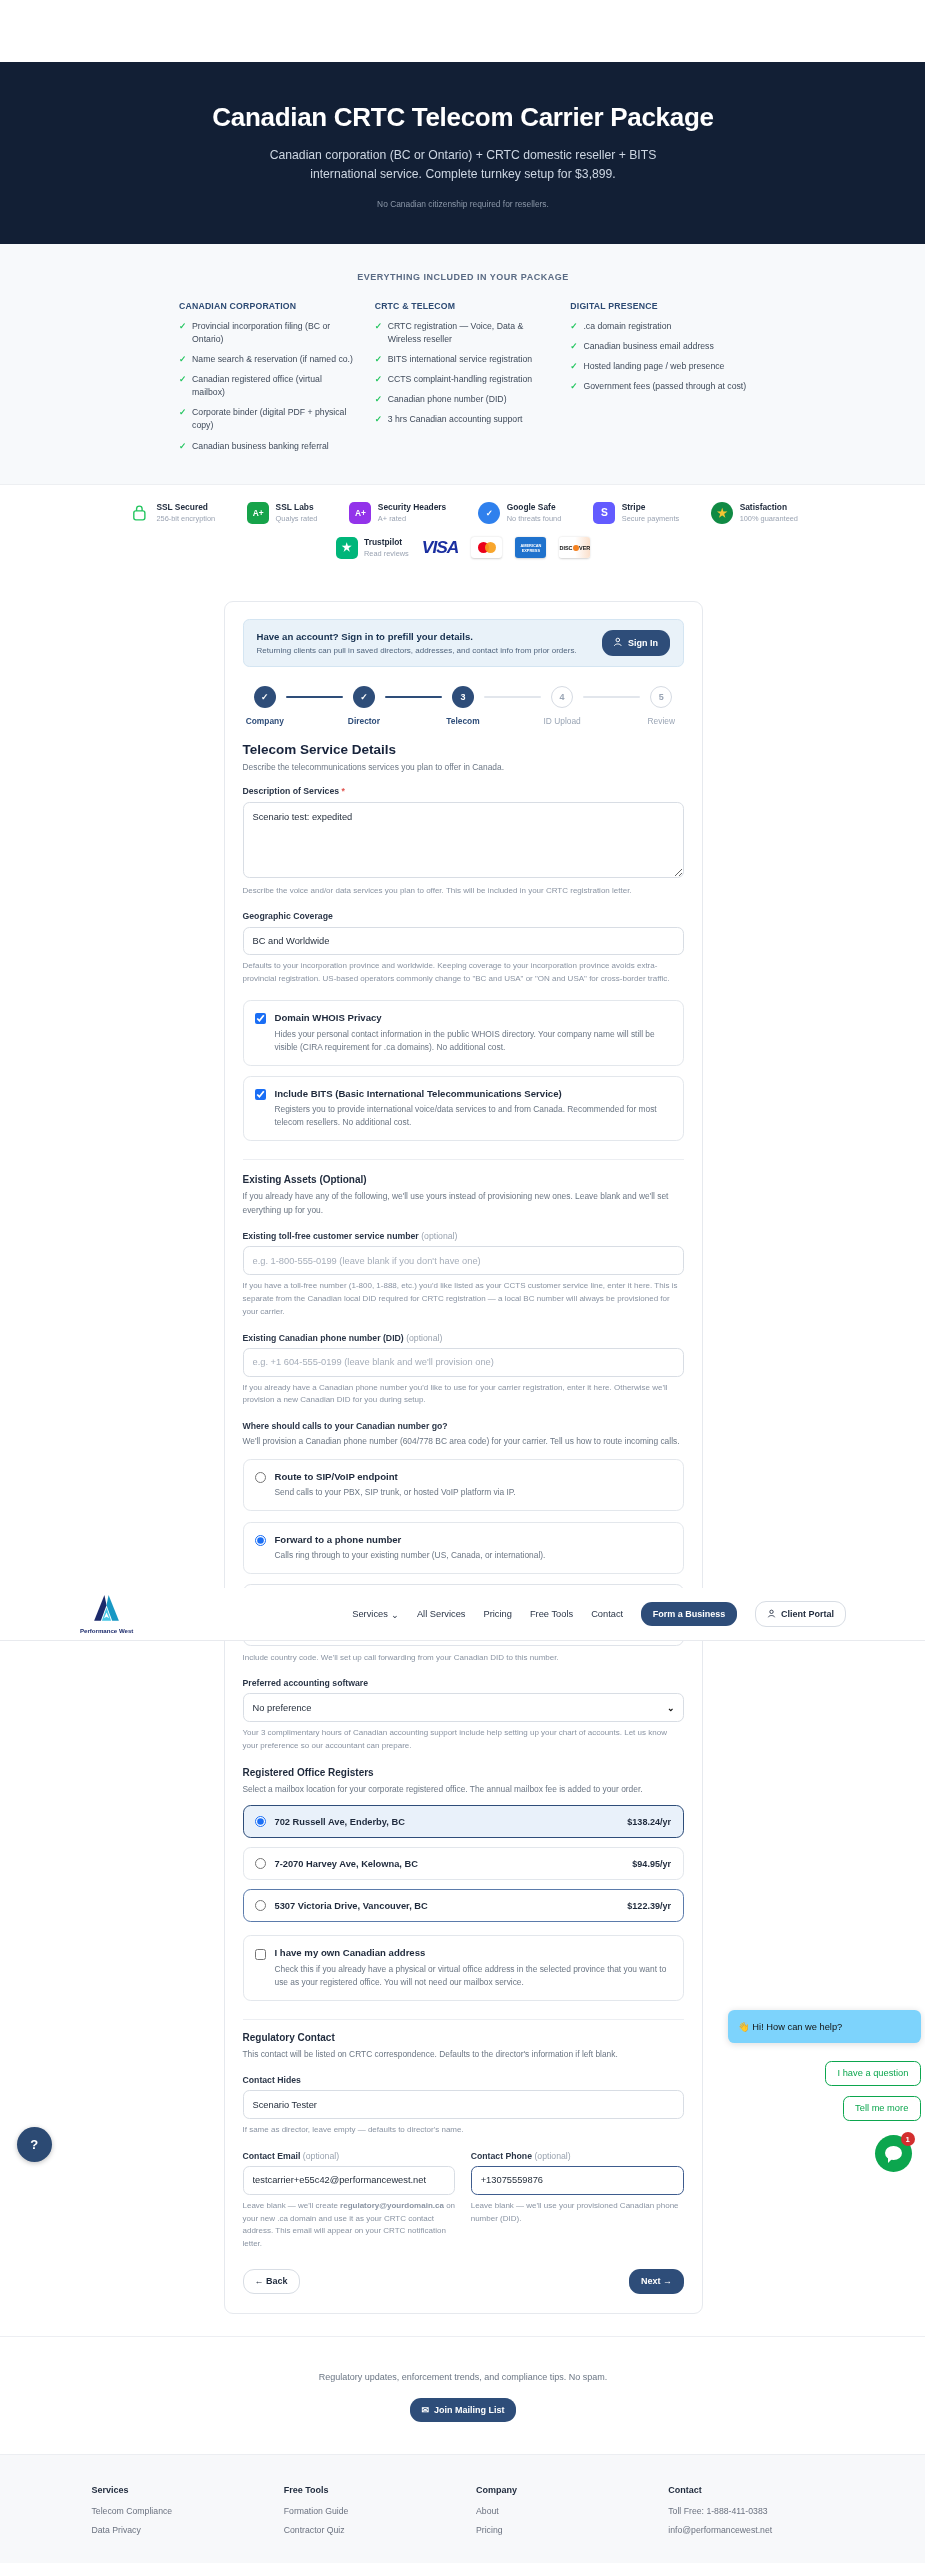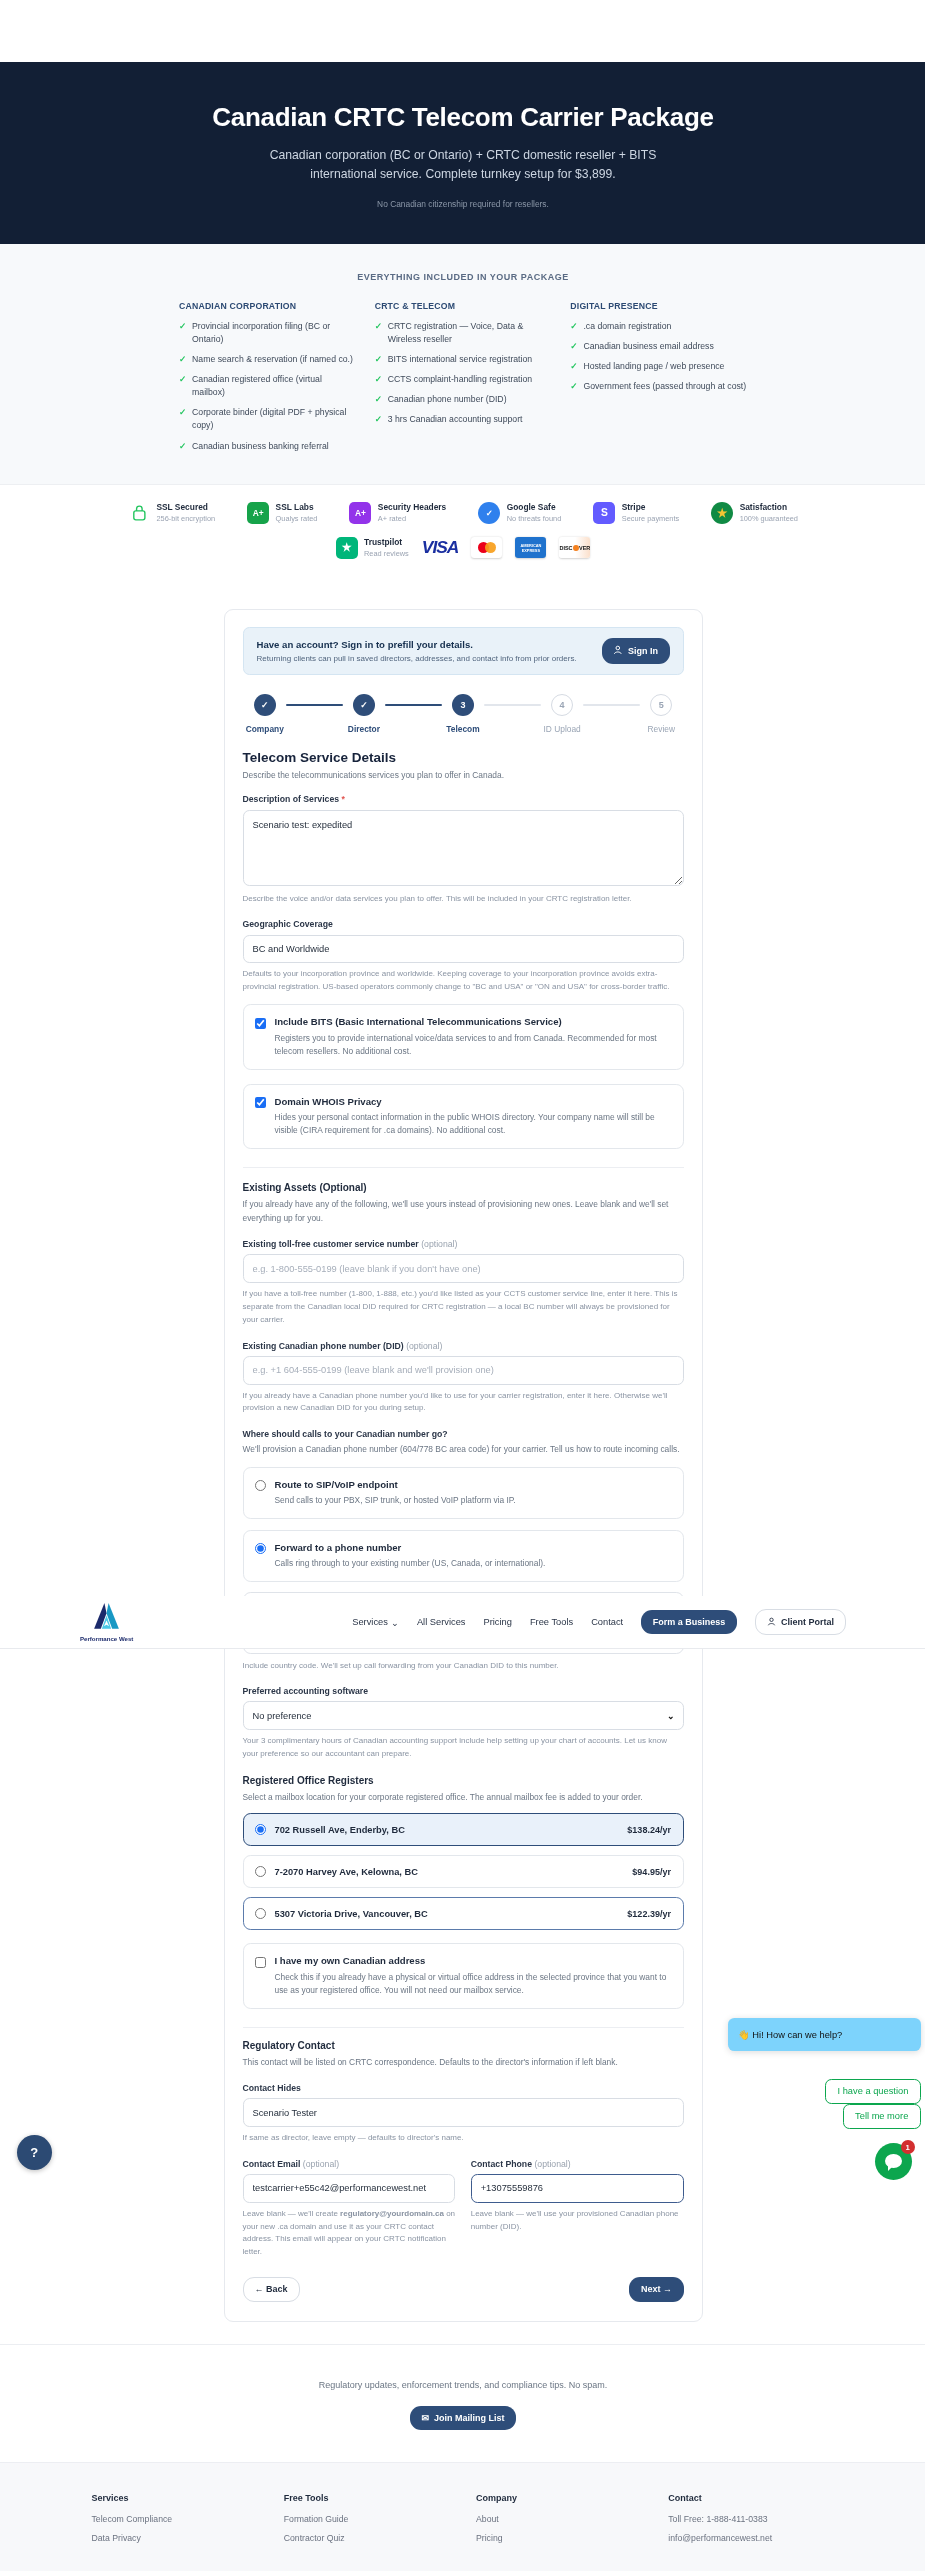--- a/index.html
+++ b/index.html
@@ -27,21 +27,21 @@
   .round{border-radius:50%;}
   .pay-row{display:flex;justify-content:center;align-items:center;gap:13px;padding:13px 0 15.4px;}
   .visa{font-size:17.4px;font-weight:800;font-style:italic;color:#1a2fa0;letter-spacing:-1px;}
   .chip{width:31px;height:20.6px;border-radius:3.2px;background:#fff;box-shadow:0 0.6px 1.9px rgba(0,0,0,.18);display:flex;align-items:center;justify-content:center;}
   .mc-c{width:11px;height:11px;border-radius:50%;}
   .amex{background:#1f72cd;color:#fff;font-size:3.9px;font-weight:700;text-align:center;line-height:1.3;}
   .disc{background:linear-gradient(90deg,#fff 52%,#fbe0cc);font-size:5.5px;font-weight:800;color:#111;}
   .disc-dot{display:inline-block;width:5.8px;height:5.8px;border-radius:50%;background:#f48120;margin:0 0.3px;vertical-align:-0.6px;}
   
   .formwrap{background:#fff;padding-top:22px;}
-  .card{width:479px;margin:8px auto;background:#fff;border:0.6px solid #e6e9ee;border-radius:9px;padding:16.7px 18px 19px;}
+  .card{width:479px;margin:0 auto;background:#fff;border:0.6px solid #e6e9ee;border-radius:9px;padding:16.7px 18px 19px;}
   .signin{background:#e9f2f9;border:0.6px solid #d4e5f2;border-radius:6.4px;padding:10.3px 13px;display:flex;align-items:center;justify-content:space-between;gap:10.3px;}
   .signin-t{font-size:9.6px;font-weight:700;color:#16304f;}
   .signin-s{font-size:8px;color:#51657e;margin-top:3.9px;}
   .btn{border:none;cursor:pointer;font-family:inherit;border-radius:11px;font-size:9px;display:inline-flex;align-items:center;gap:5.1px;}
   .btn-navy{background:#2e4d79;color:#fff;padding:7px 11.6px;font-weight:600;}
   .btn-ghost{background:#fff;border:0.6px solid #d8dde4;color:#1f2a3c;padding:6.4px 11px;font-weight:600;}
   
   .stepper{display:flex;align-items:flex-start;margin:19px 1.3px 16.7px;}
   .step{display:flex;flex-direction:column;align-items:center;width:42px;flex:0 0 auto;}
   .dot{width:22px;height:22px;border-radius:50%;display:flex;align-items:center;justify-content:center;font-size:9px;font-weight:700;}
@@ -312,33 +312,33 @@
     <p class="sect-sub">Describe the telecommunications services you plan to offer in Canada.</p>
 
     <label class="f-label"><span>Description of Services</span> <span class="req">*</span></label>
     <textarea style="">Scenario test: expedited</textarea>
     <p class="helper">Describe the voice and/or data services you plan to offer. This will be included in your CRTC registration letter.</p>
 
     <label class="f-label">Geographic Coverage</label>
     <input class="inp" value="BC and Worldwide" style="">
     <p class="helper">Defaults to your incorporation province and worldwide. Keeping coverage to your incorporation province avoids extra-provincial registration. US-based operators commonly change to "BC and USA" or "ON and USA" for cross-border traffic.</p>
 
+    <div class="opt-card" style="margin-top:14px;">
+      <input type="checkbox" checked="" style="">
+      <div>
+        <div class="oc-t">Domain WHOIS Privacy</div>
+        <div class="oc-d">Hides your personal contact information in the public WHOIS directory. Your company name will still be visible (CIRA requirement for .ca domains). No additional cost.</div>
+      </div>
+    </div>
+
     <div class="opt-card">
       <input type="checkbox" checked="" style="">
       <div>
         <div class="oc-t">Include BITS (Basic International Telecommunications Service)</div>
         <div class="oc-d">Registers you to provide international voice/data services to and from Canada. Recommended for most telecom resellers. No additional cost.</div>
-      </div>
-    </div>
-
-    <div class="opt-card" style="margin-top:14px;">
-      <input type="checkbox" checked="" style="">
-      <div>
-        <div class="oc-t">Domain WHOIS Privacy</div>
-        <div class="oc-d">Hides your personal contact information in the public WHOIS directory. Your company name will still be visible (CIRA requirement for .ca domains). No additional cost.</div>
       </div>
     </div>
 
     <div class="divider"></div>
 
     <h3 class="sub-h">Existing Assets (Optional)</h3>
     <p class="helper" style="font-size:8.4px;color:#6b7684;">If you already have any of the following, we'll use yours instead of provisioning new ones. Leave blank and we'll set everything up for you.</p>
 
     <label class="f-label"><span>Existing toll-free customer service number</span> <span class="opt">(optional)</span></label>
     <input class="inp" placeholder="e.g. 1-800-555-0199 (leave blank if you don't have one)" style="">
@@ -449,21 +449,21 @@
         <div class="oc-d">Check this if you already have a physical or virtual office address in the selected province that you want to use as your registered office. You will not need our mailbox service.</div>
       </div>
     </div>
 
     <div class="divider"></div>
 
     
     <div class="anchor">
       <div class="vw">
         <div class="chat-bubble"><span>👋 Hi! How can we help?</span></div>
-        <button class="chat-btn" style="top:47px;"><span>I have a question</span></button>
+        <button class="chat-btn" style="top:37px;"><span>I have a question</span></button>
         <button class="chat-btn" style="top:72px;"><span>Tell me more</span></button>
         <div class="chat-circle" style="top:111px;">
           <span class="chat-glyph"></span>
           <span class="chat-badge">1</span>
         </div>
         <div class="help-circle" style="top:103px;">
             <span>?</span>
           </div>
       </div>
     </div>

